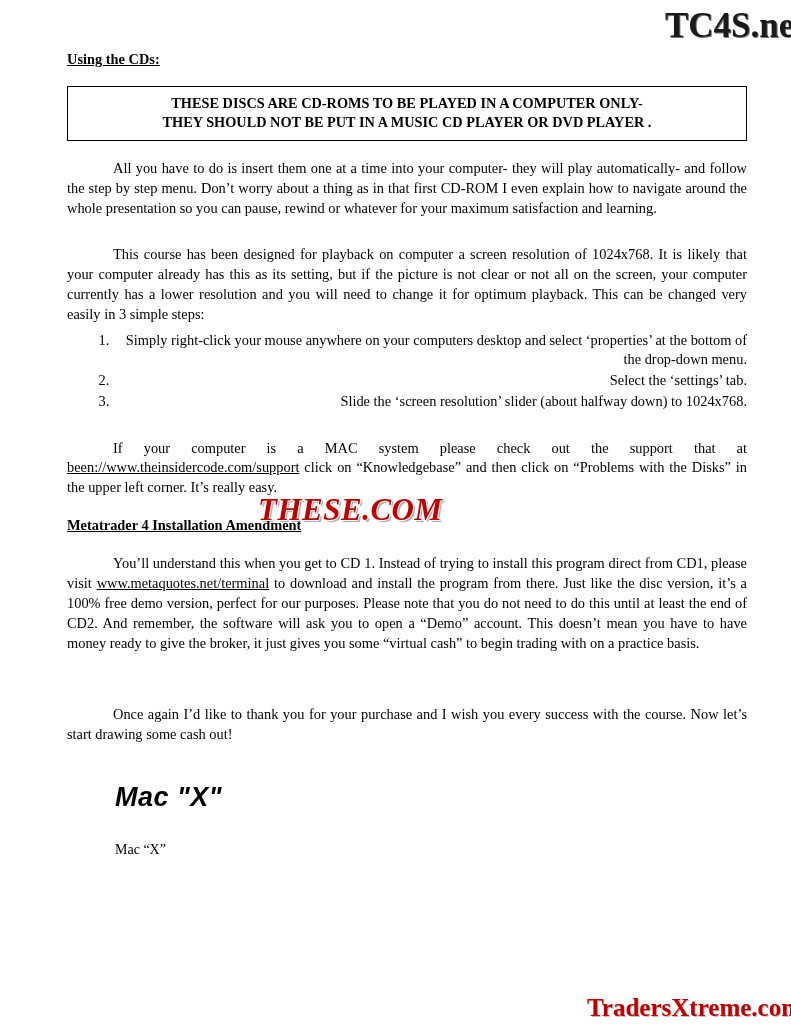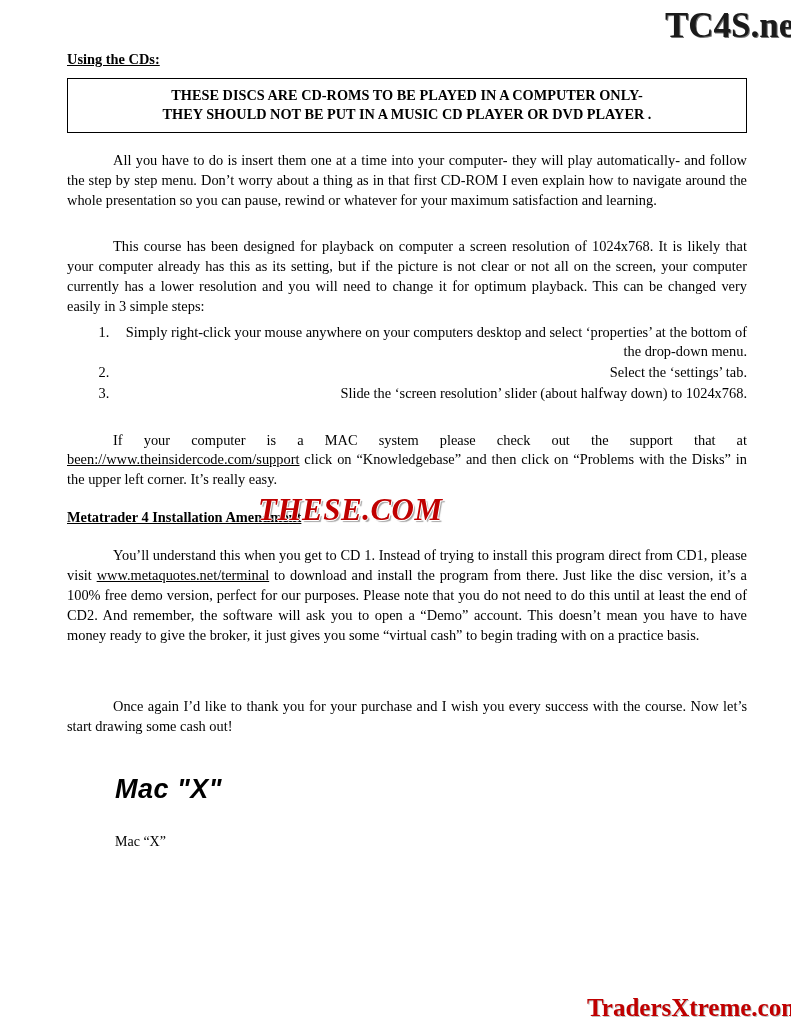--- a/index.html
+++ b/index.html
@@ -64,21 +64,21 @@
   .spacer-26 { height: 26px; }
 
   
   .warn-box {
     border: 1px solid #000;
     padding: 7px 6px 8px 6px;
     text-align: center;
     font-weight: bold;
     font-size: 14.3px;
     line-height: 1.35;
-    margin-top: 4px;
+    margin-top: 12px;
   }
   .warn-box .u { }
 
   p.para {
     margin: 0;
     text-align: justify;
     text-indent: 46px;
   }
 
   

